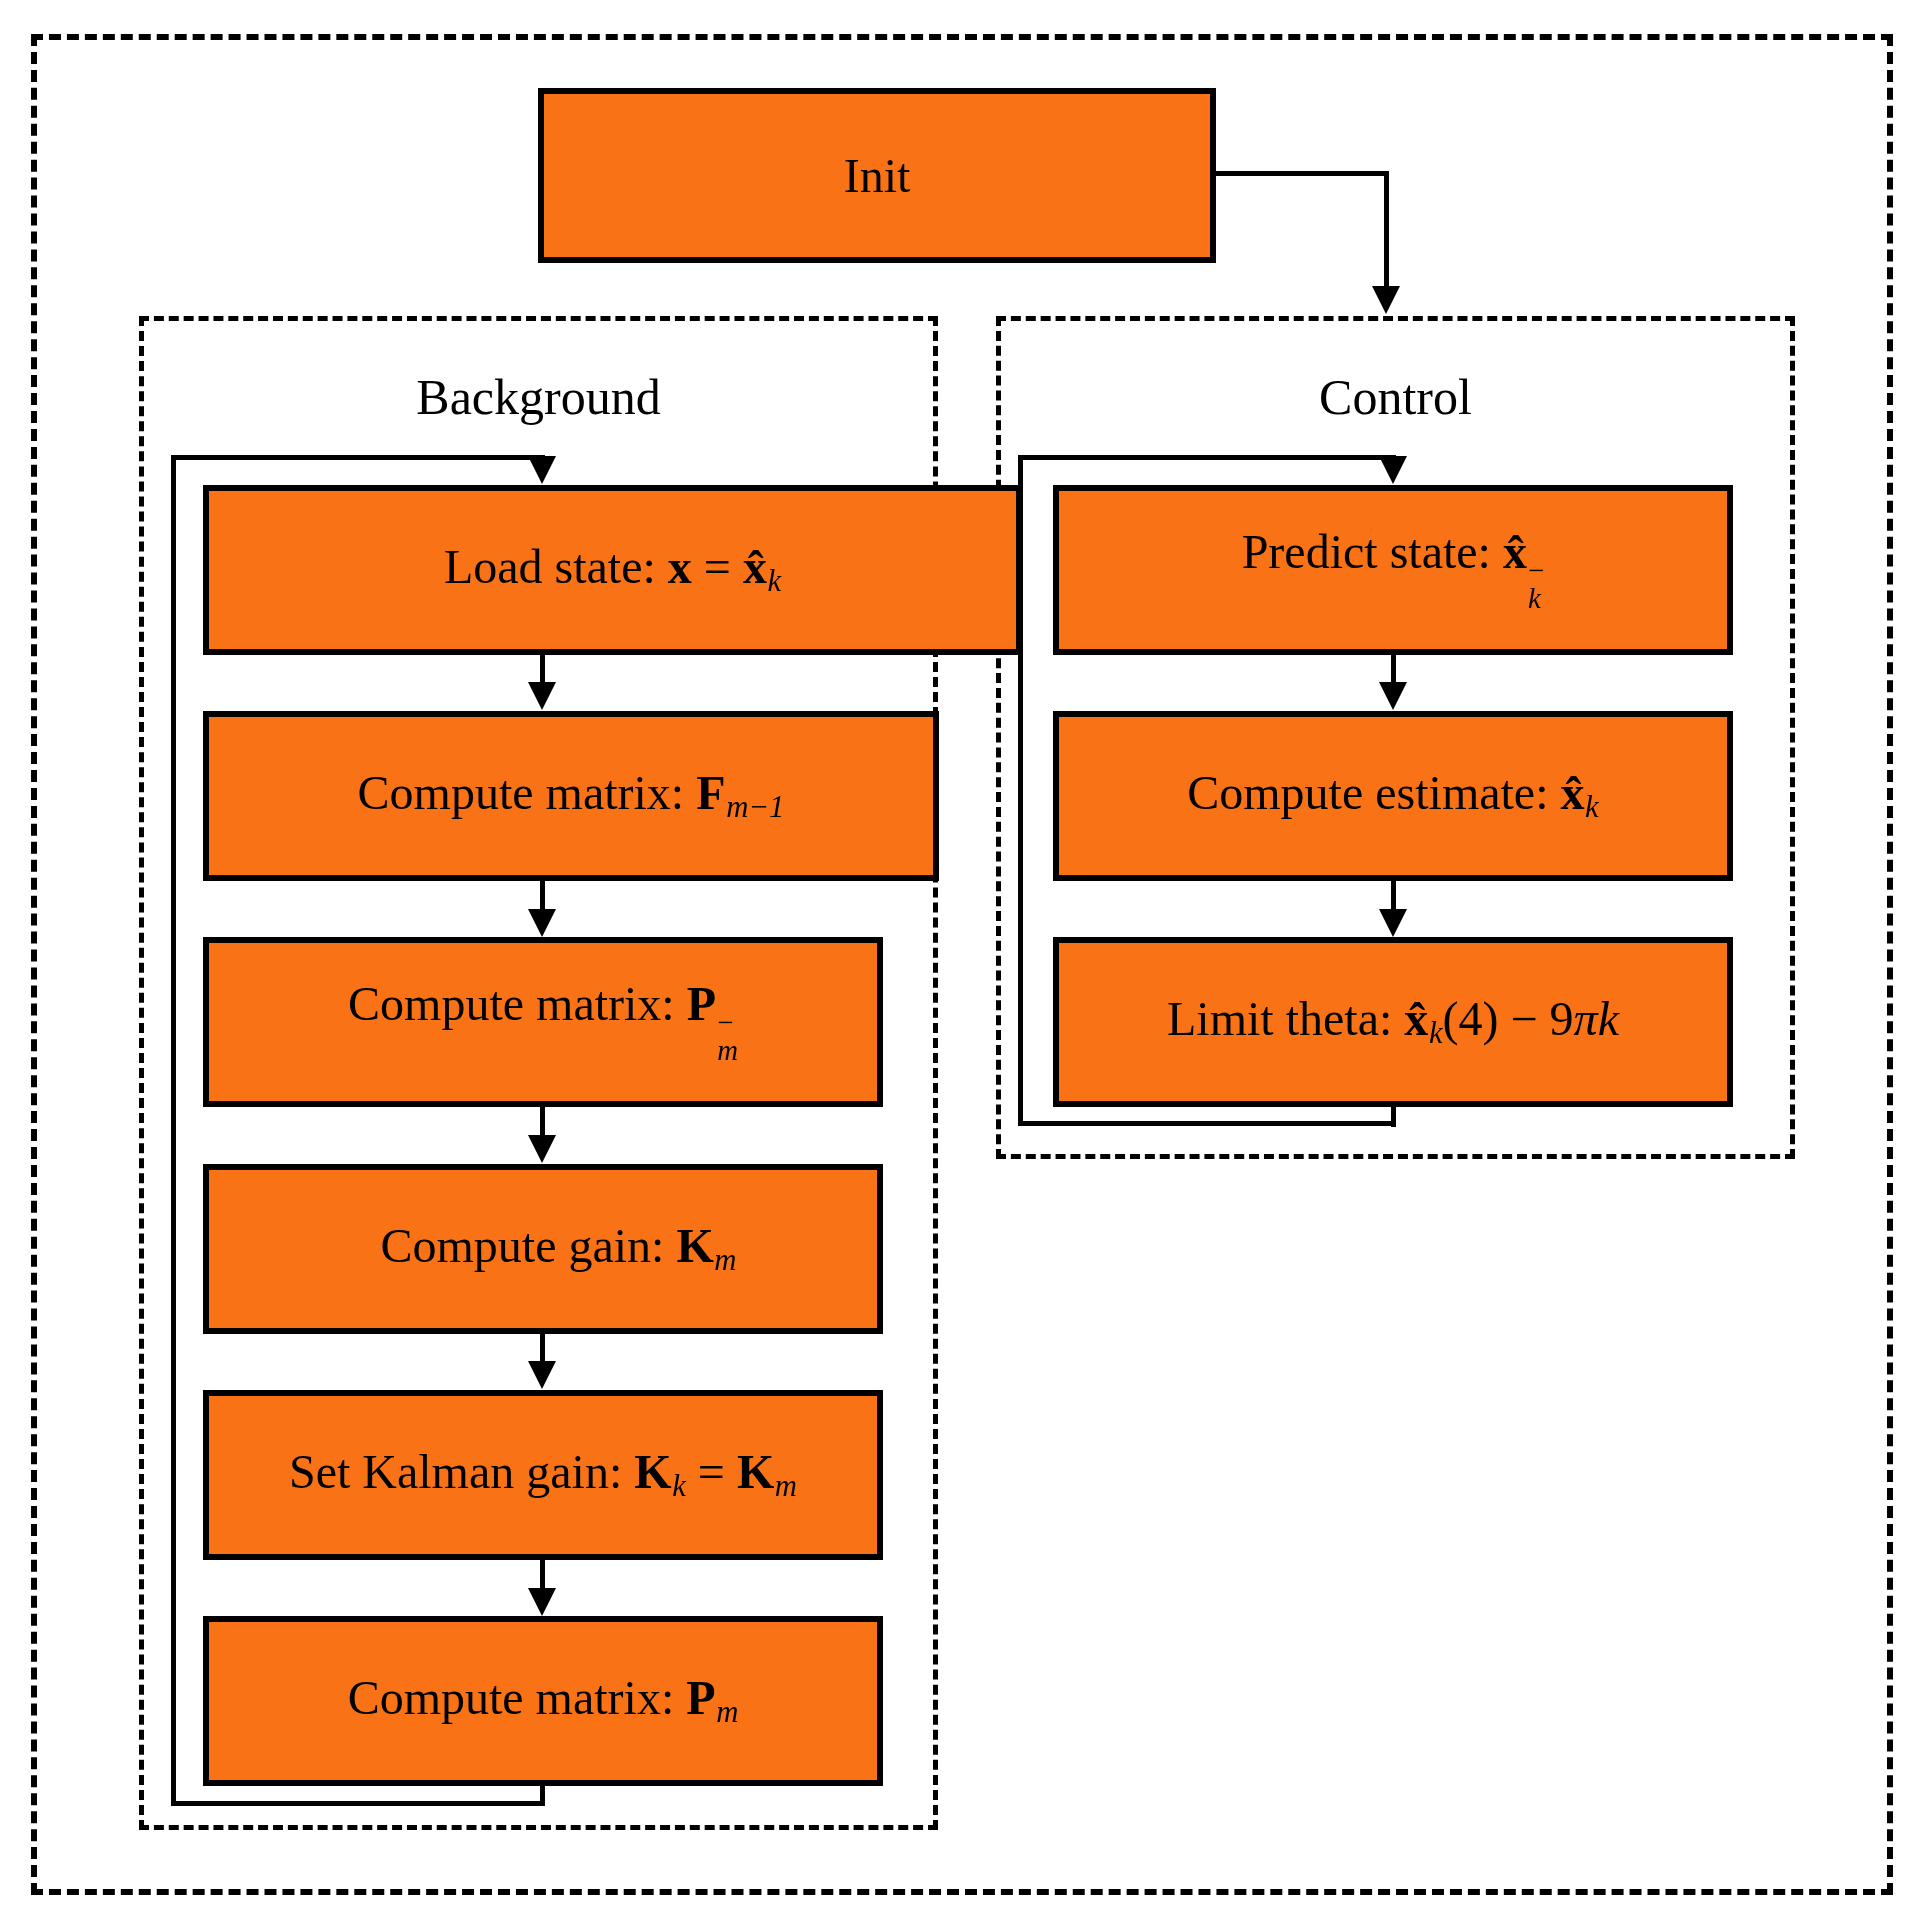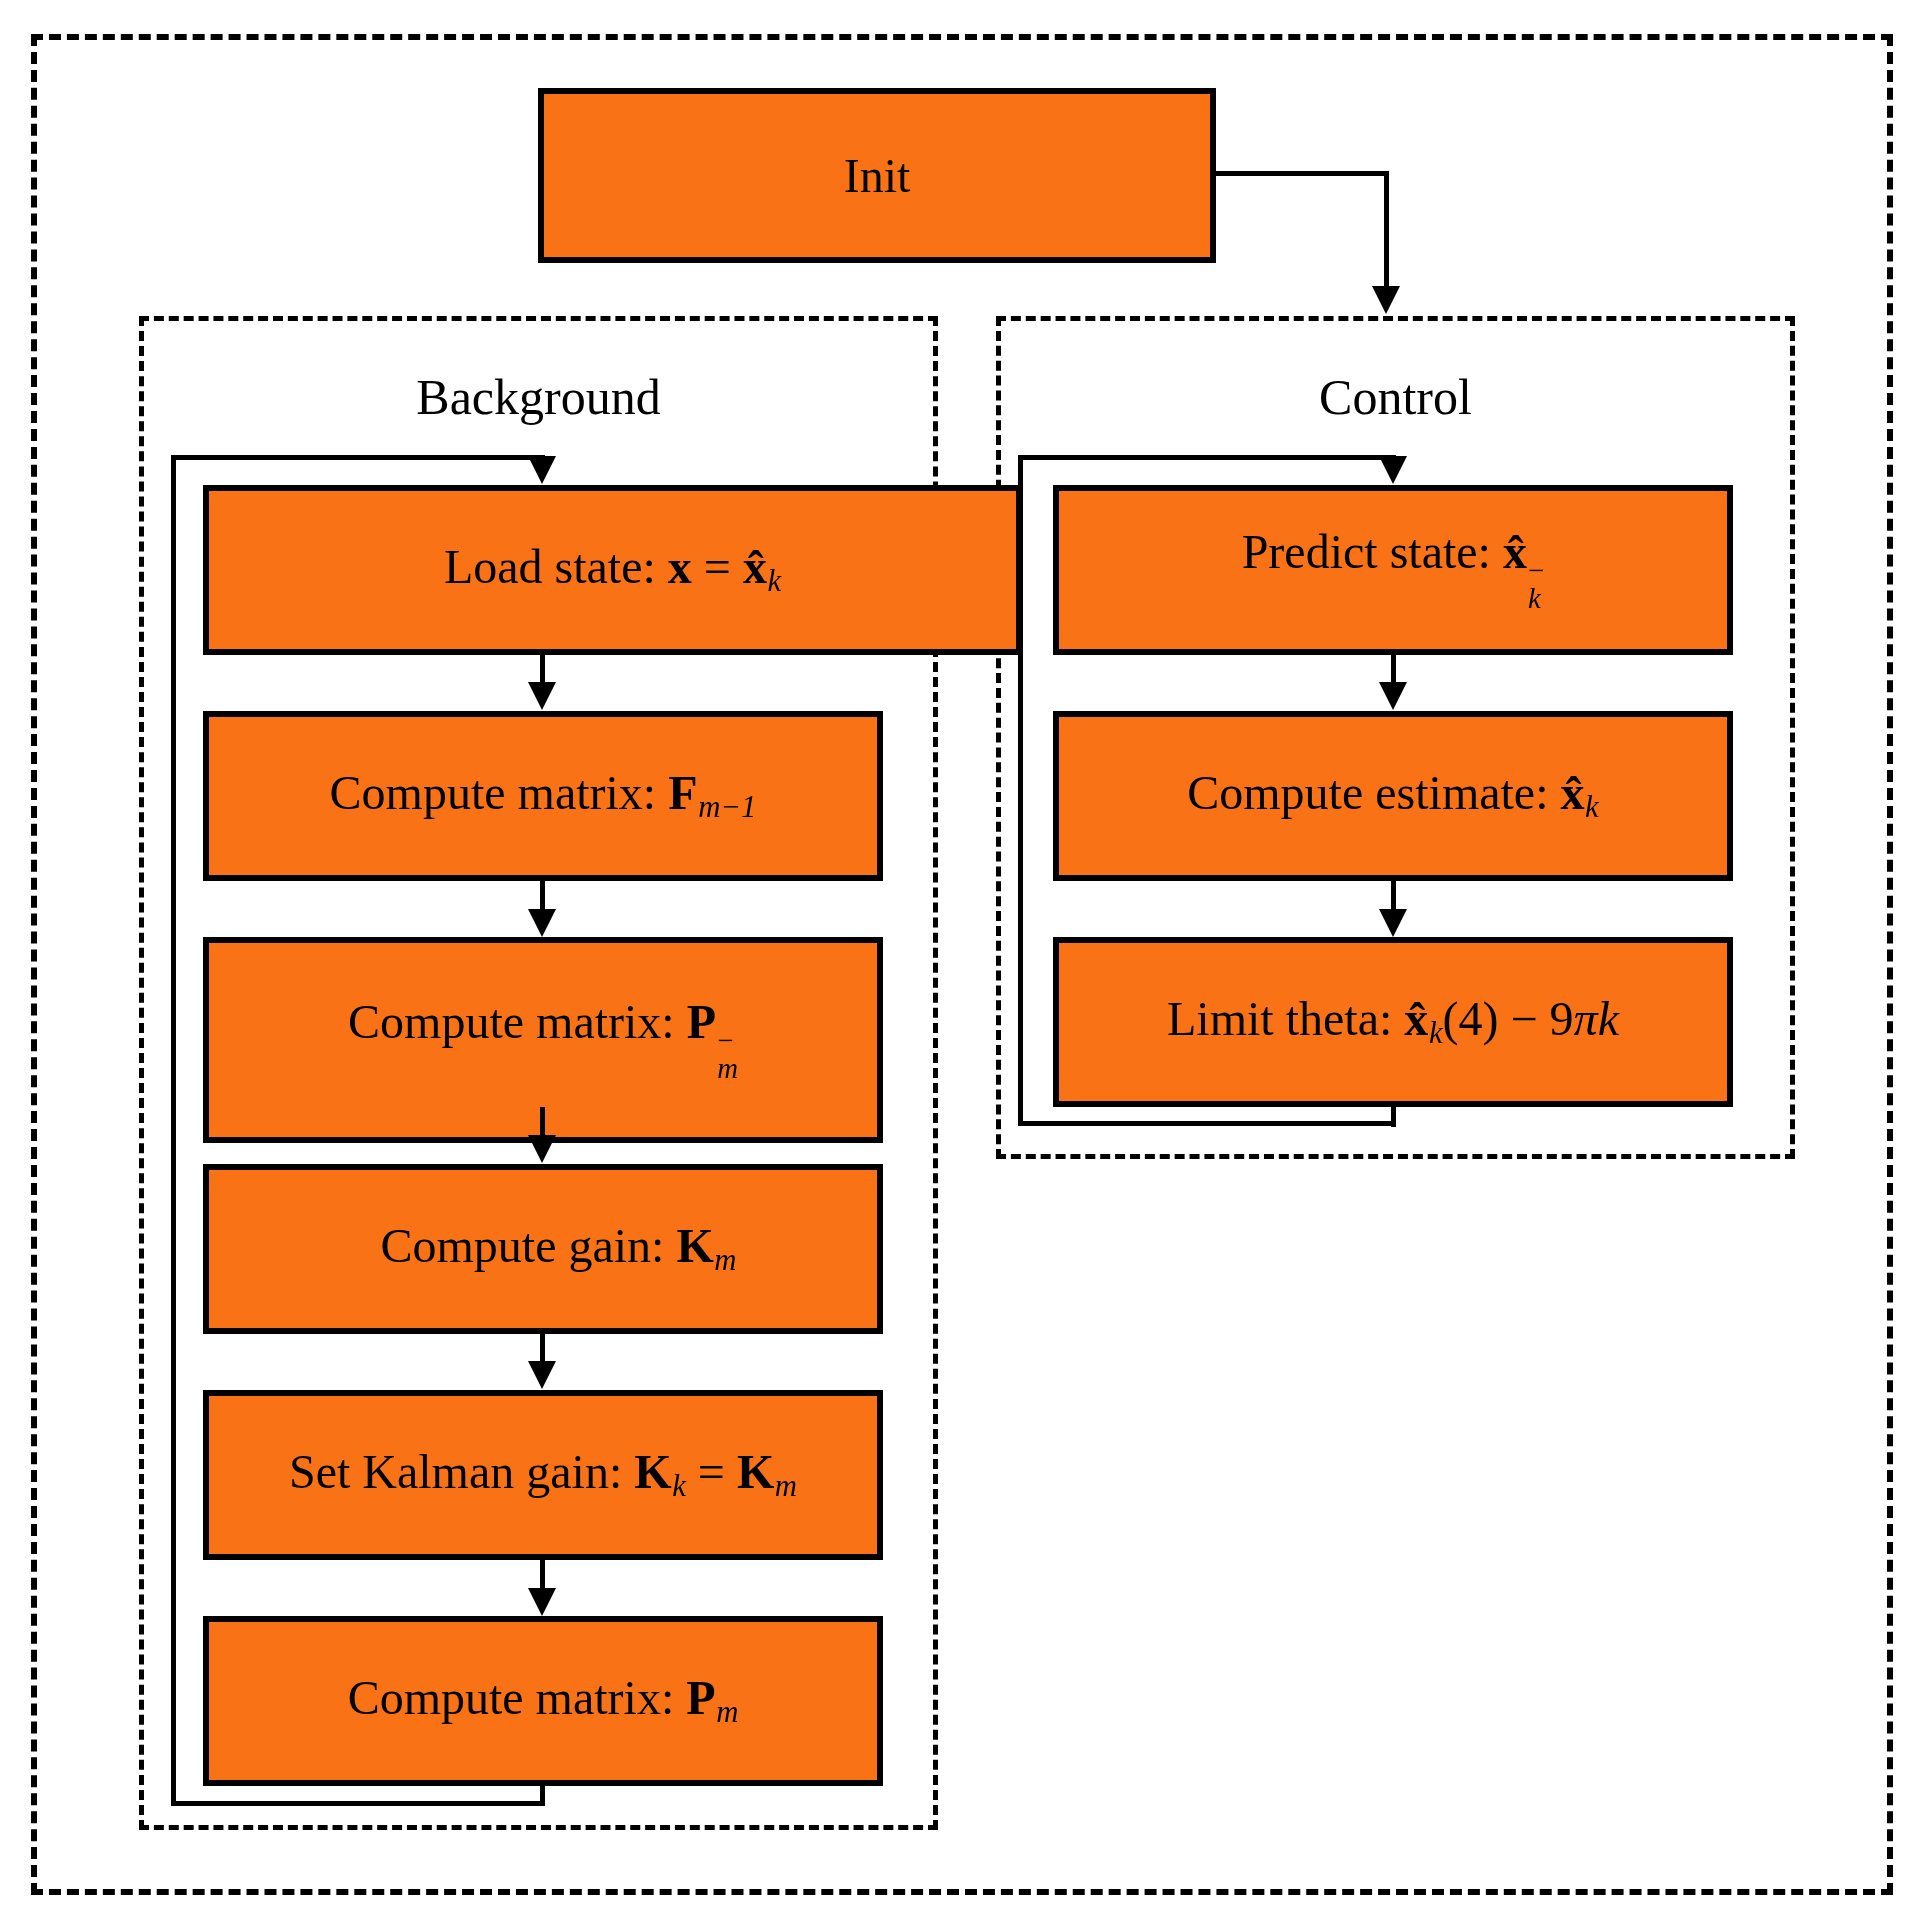--- a/index.html
+++ b/index.html
@@ -52,24 +52,24 @@
 
   <div class="ln" style="left:1018px;top:455px;width:378px;height:5.4px;"></div>
   <div class="ln" style="left:1018px;top:455px;width:5.4px;height:671px;"></div>
   <div class="ln" style="left:1018px;top:1121px;width:378px;height:5.4px;"></div>
   <div class="ln" style="left:1391px;top:1107px;width:5.4px;height:20px;"></div>
   <div class="arr" style="left:1379px;top:456px;"></div>
 
   <div class="node" style="left:203px;top:485px;width:819px;height:170px;">
     <span class="math"><span class="p">Load state: </span><span class="b">x</span><span class="p"> = </span><span class="b">x̂</span><span class="sub">k</span></span>
   </div>
-  <div class="node" style="left:203px;top:711px;width:680px;height:170px;">
+  <div class="node" style="left:203px;top:711px;width:736px;height:170px;">
     <span class="math"><span class="p">Compute matrix: </span><span class="b">F</span><span class="sub">m−1</span></span>
   </div>
-  <div class="node" style="left:203px;top:937px;width:680px;height:206px;">
+  <div class="node" style="left:203px;top:937px;width:680px;height:170px;">
     <span class="math"><span class="p">Compute matrix: </span><span class="b">P</span><span class="stack">
           <span class="sp">−</span>
           <span class="sb">m</span>
         </span></span>
   </div>
   <div class="node" style="left:203px;top:1164px;width:680px;height:170px;padding-left:31px;">
     <span class="math"><span class="p">Compute gain: </span><span class="b">K</span><span class="sub">m</span></span>
   </div>
   <div class="node" style="left:203px;top:1390px;width:680px;height:170px;">
     <span class="math"><span class="p">Set Kalman gain: </span><span class="b">K</span><span class="sub">k</span><span class="p"> = </span><span class="b">K</span><span class="sub">m</span></span>

